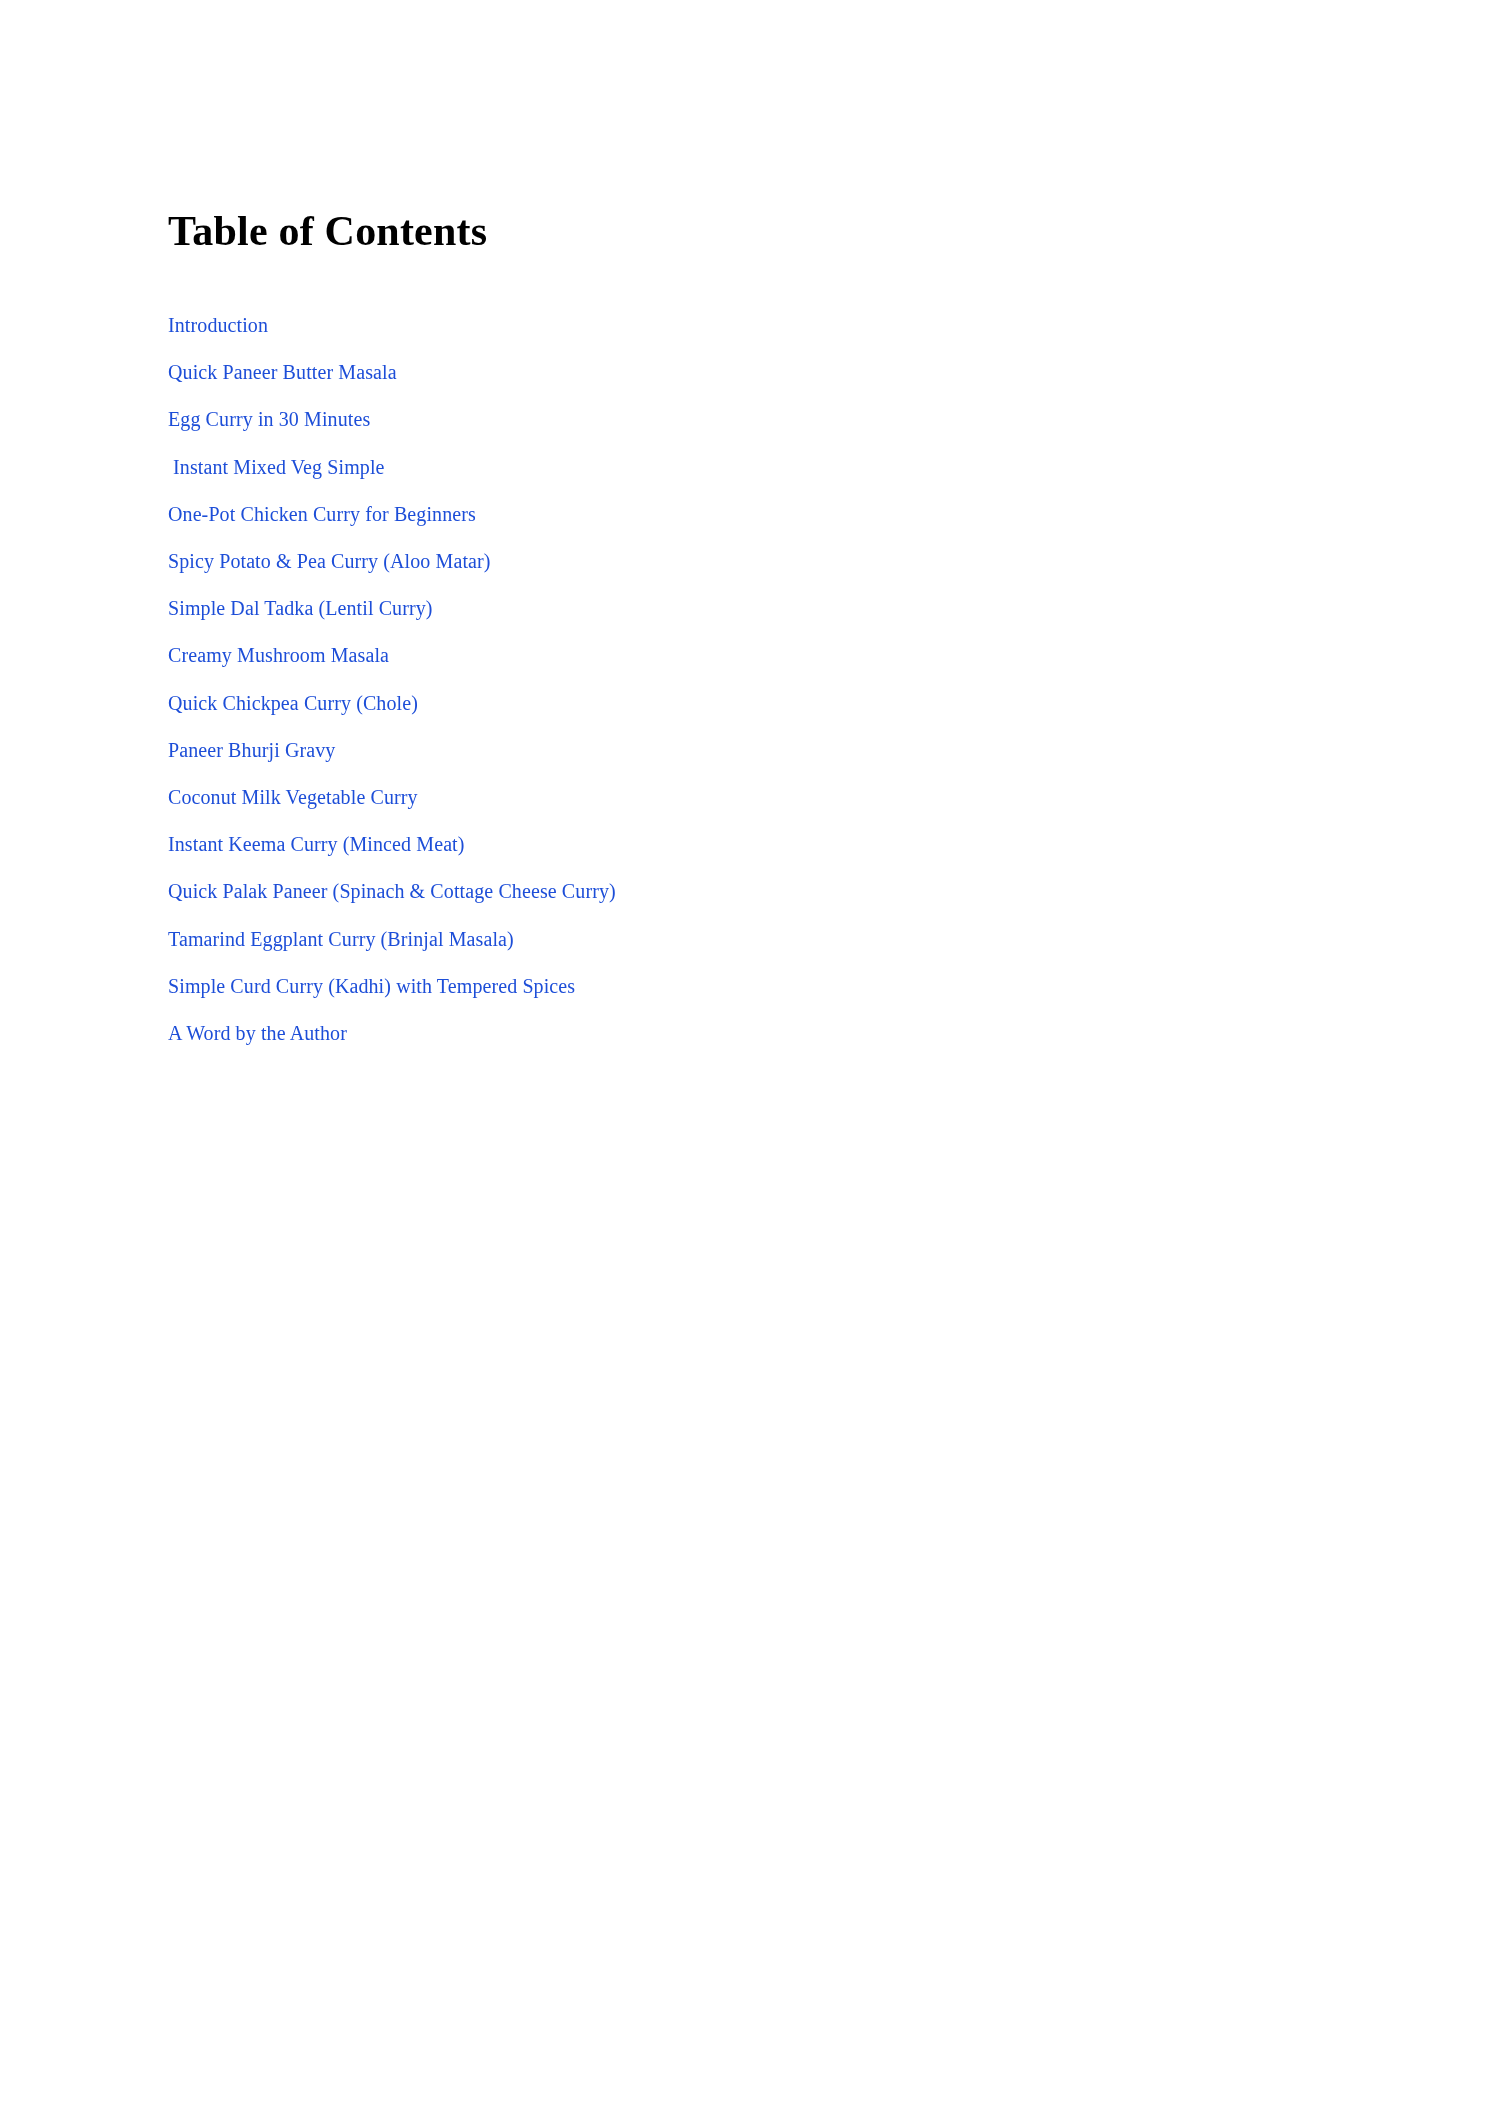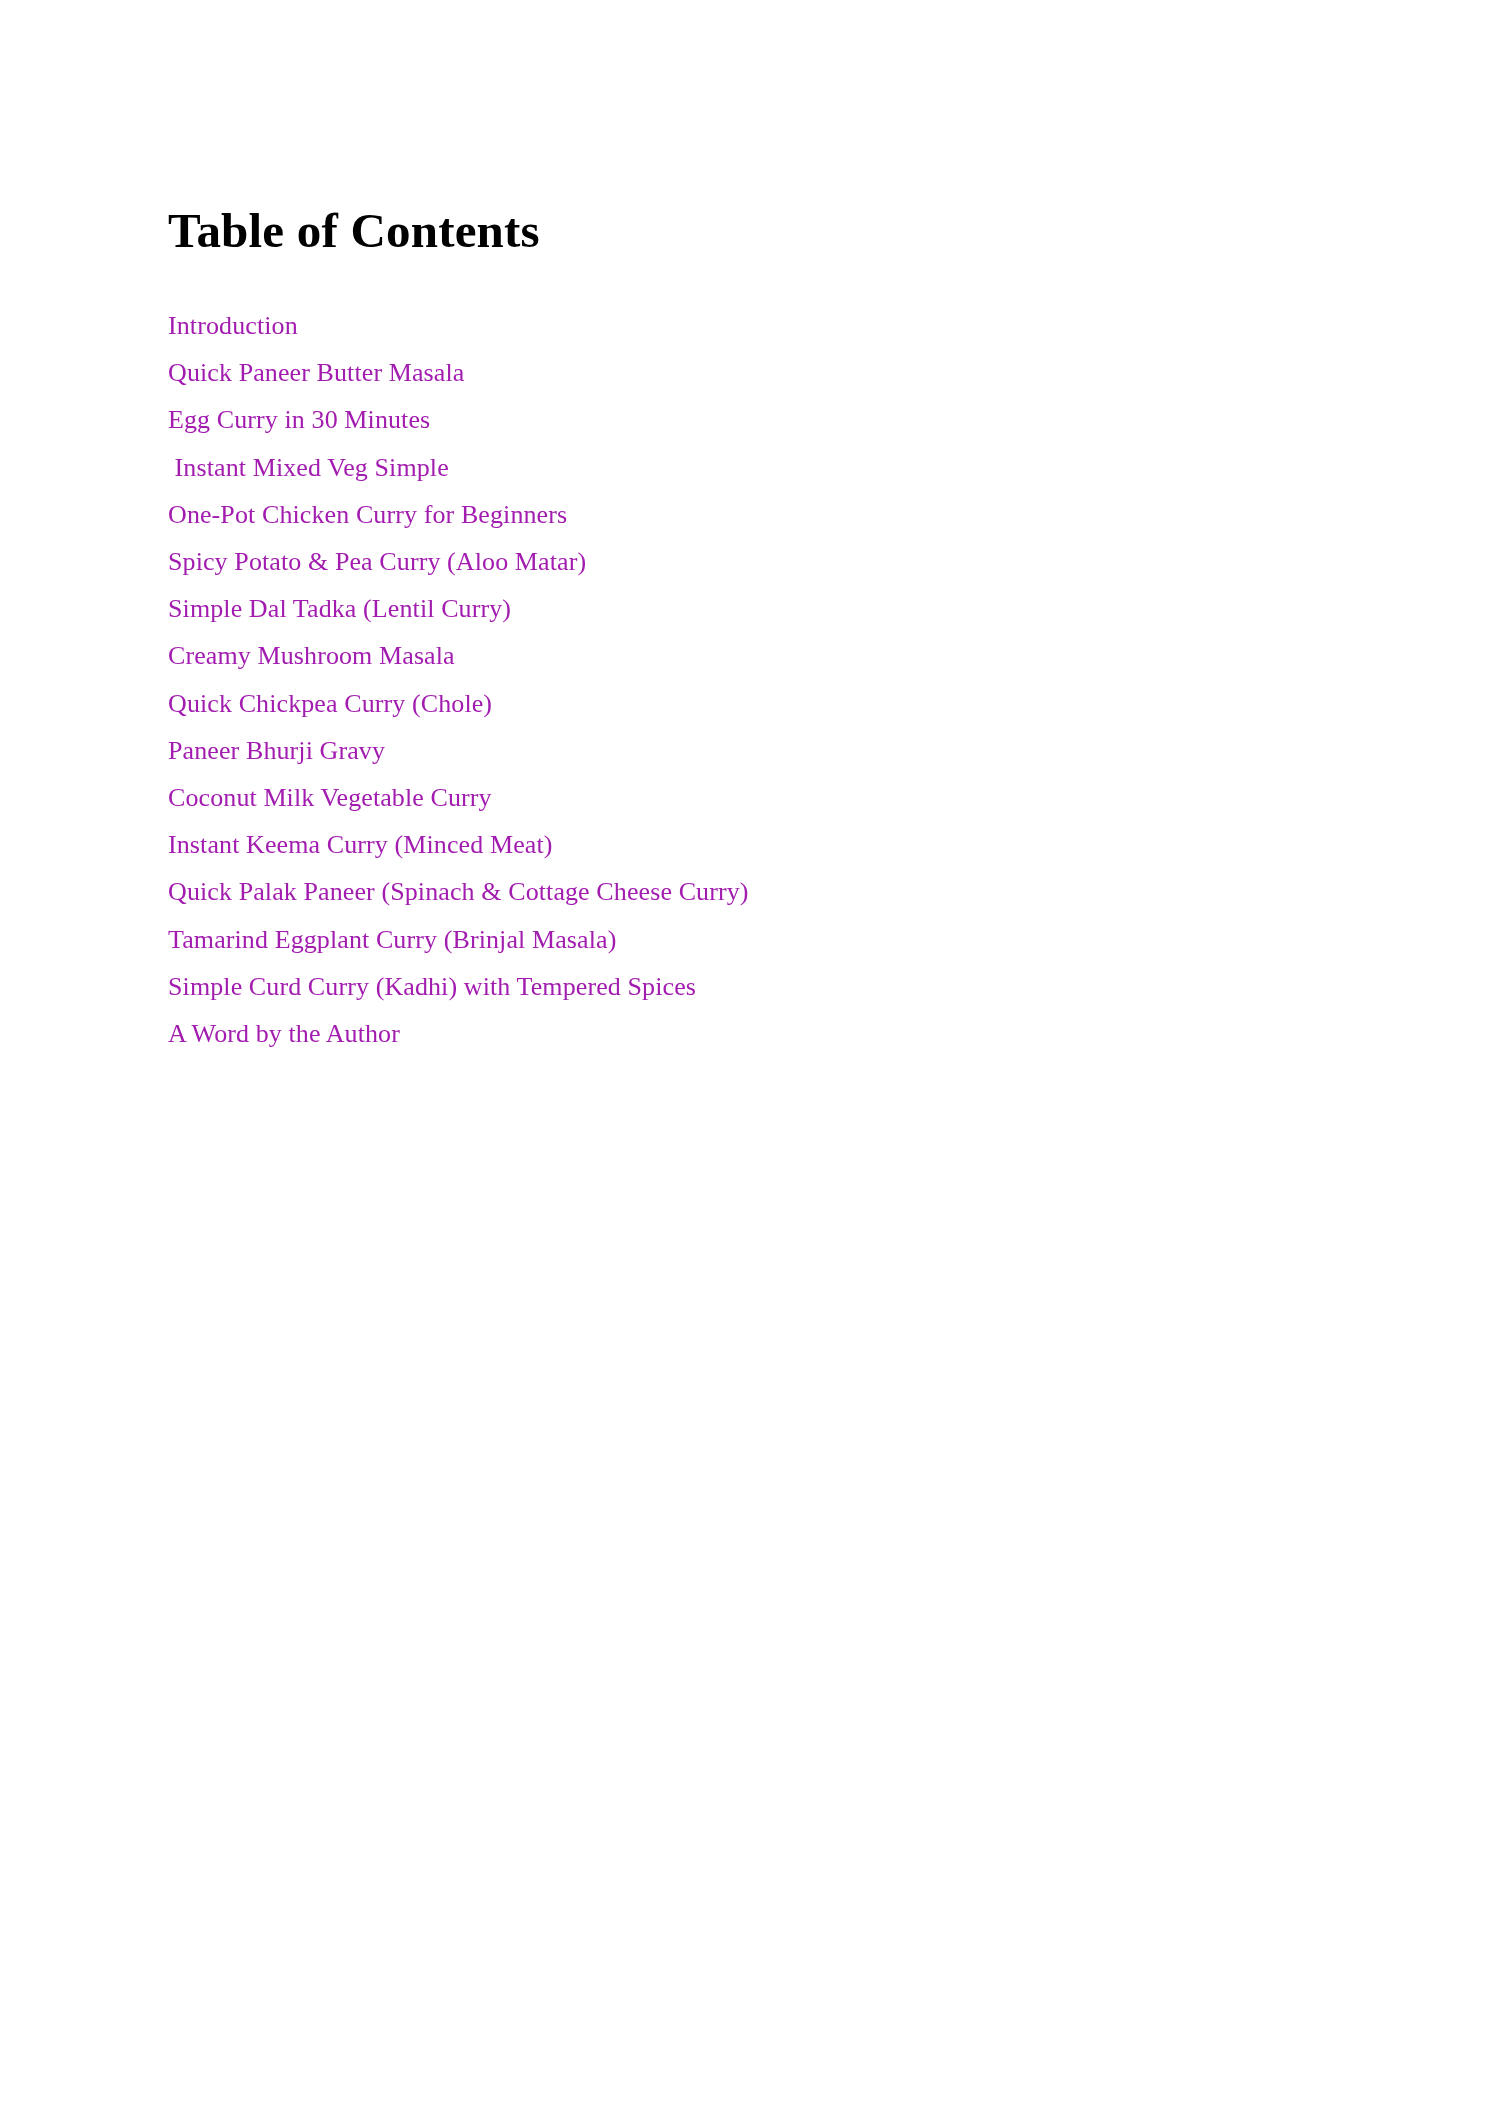--- a/index.html
+++ b/index.html
@@ -19,38 +19,38 @@
   }
   .content {
     position: absolute;
     left: 168px;
     top: 208px;
     width: 1160px;
   }
   .doc-title {
     font-family: "Liberation Serif", serif;
     font-weight: bold;
-    font-size: 49px;
+    font-size: 42px;
     line-height: 46px;
     letter-spacing: 0.2px;
     margin: 0 0 48px 0;
   }
   .toc-list {
     margin: 0;
     padding: 0;
     list-style: none;
   }
   .toc-item {
     font-family: "Liberation Serif", serif;
     font-weight: normal;
-    font-size: 26px;
+    font-size: 20px;
     line-height: 47.2px;
     letter-spacing: 0.1px;
     white-space: pre;
-    color: #a21caf;
+    color: #1d4ed8;
   }
 </style>
 </head>
 <body>
 
 <div class="page">
   <div class="content">
 
     <h1 class="doc-title">Table of Contents</h1>
 

